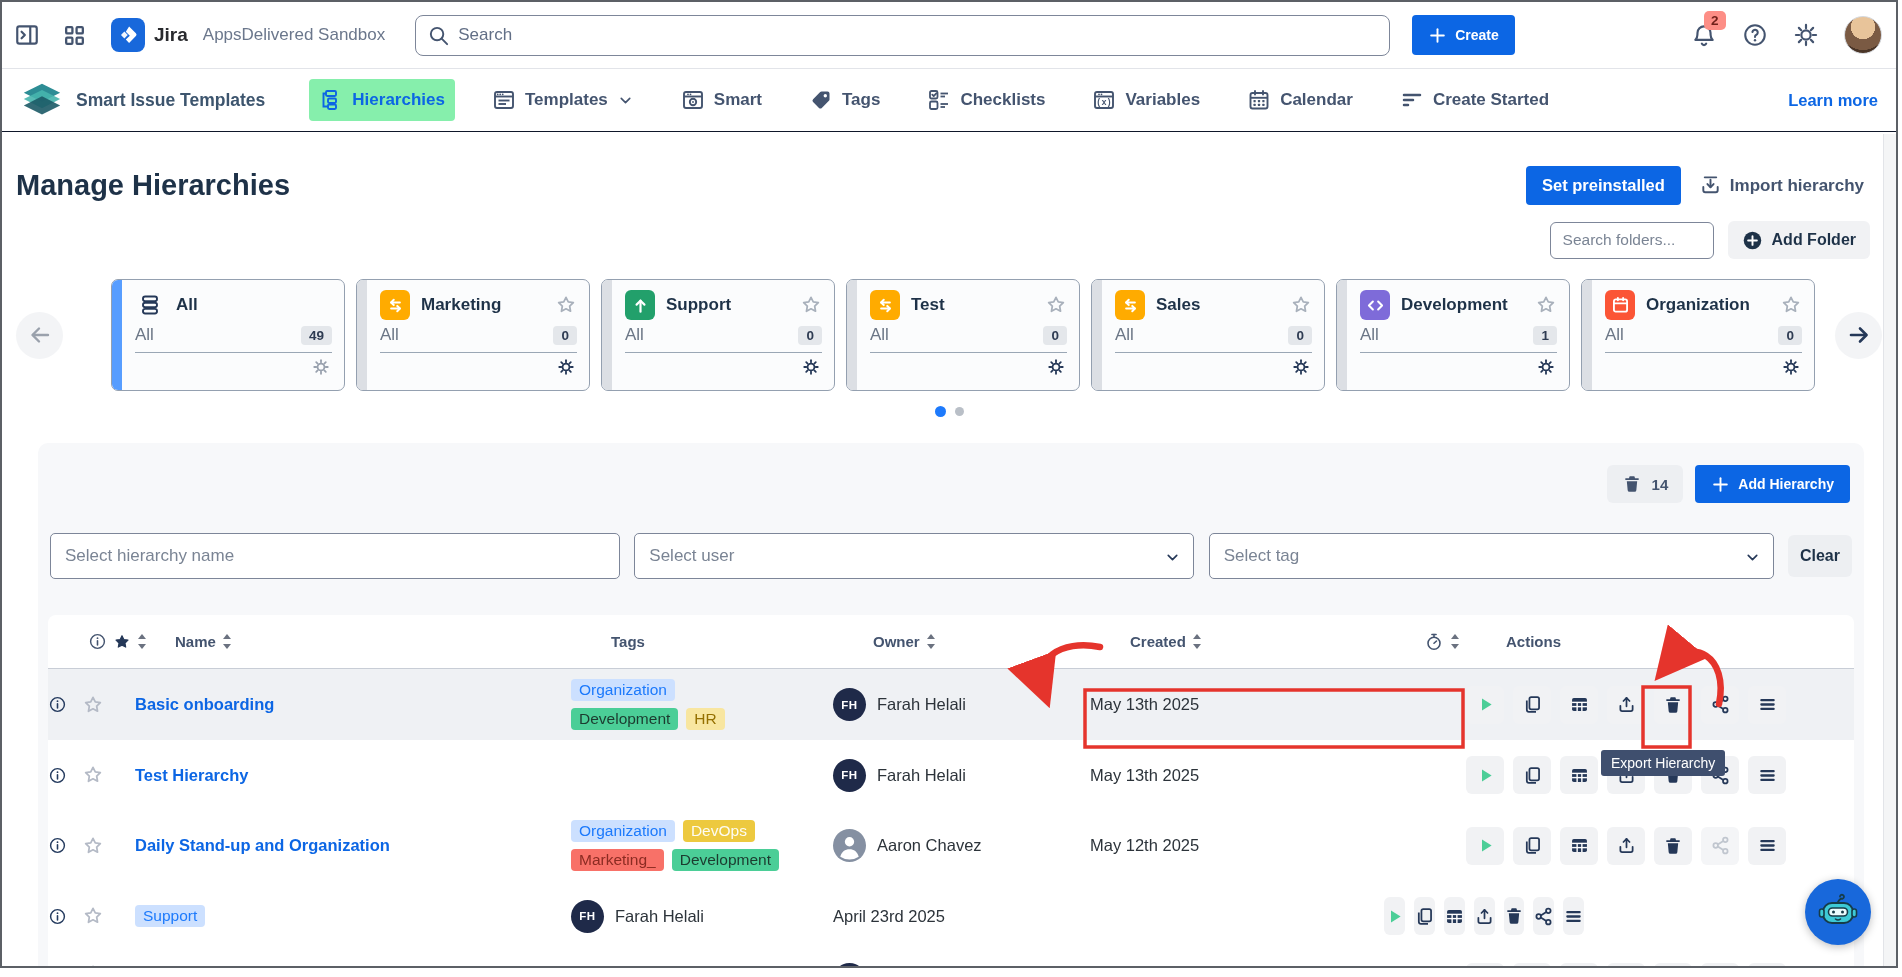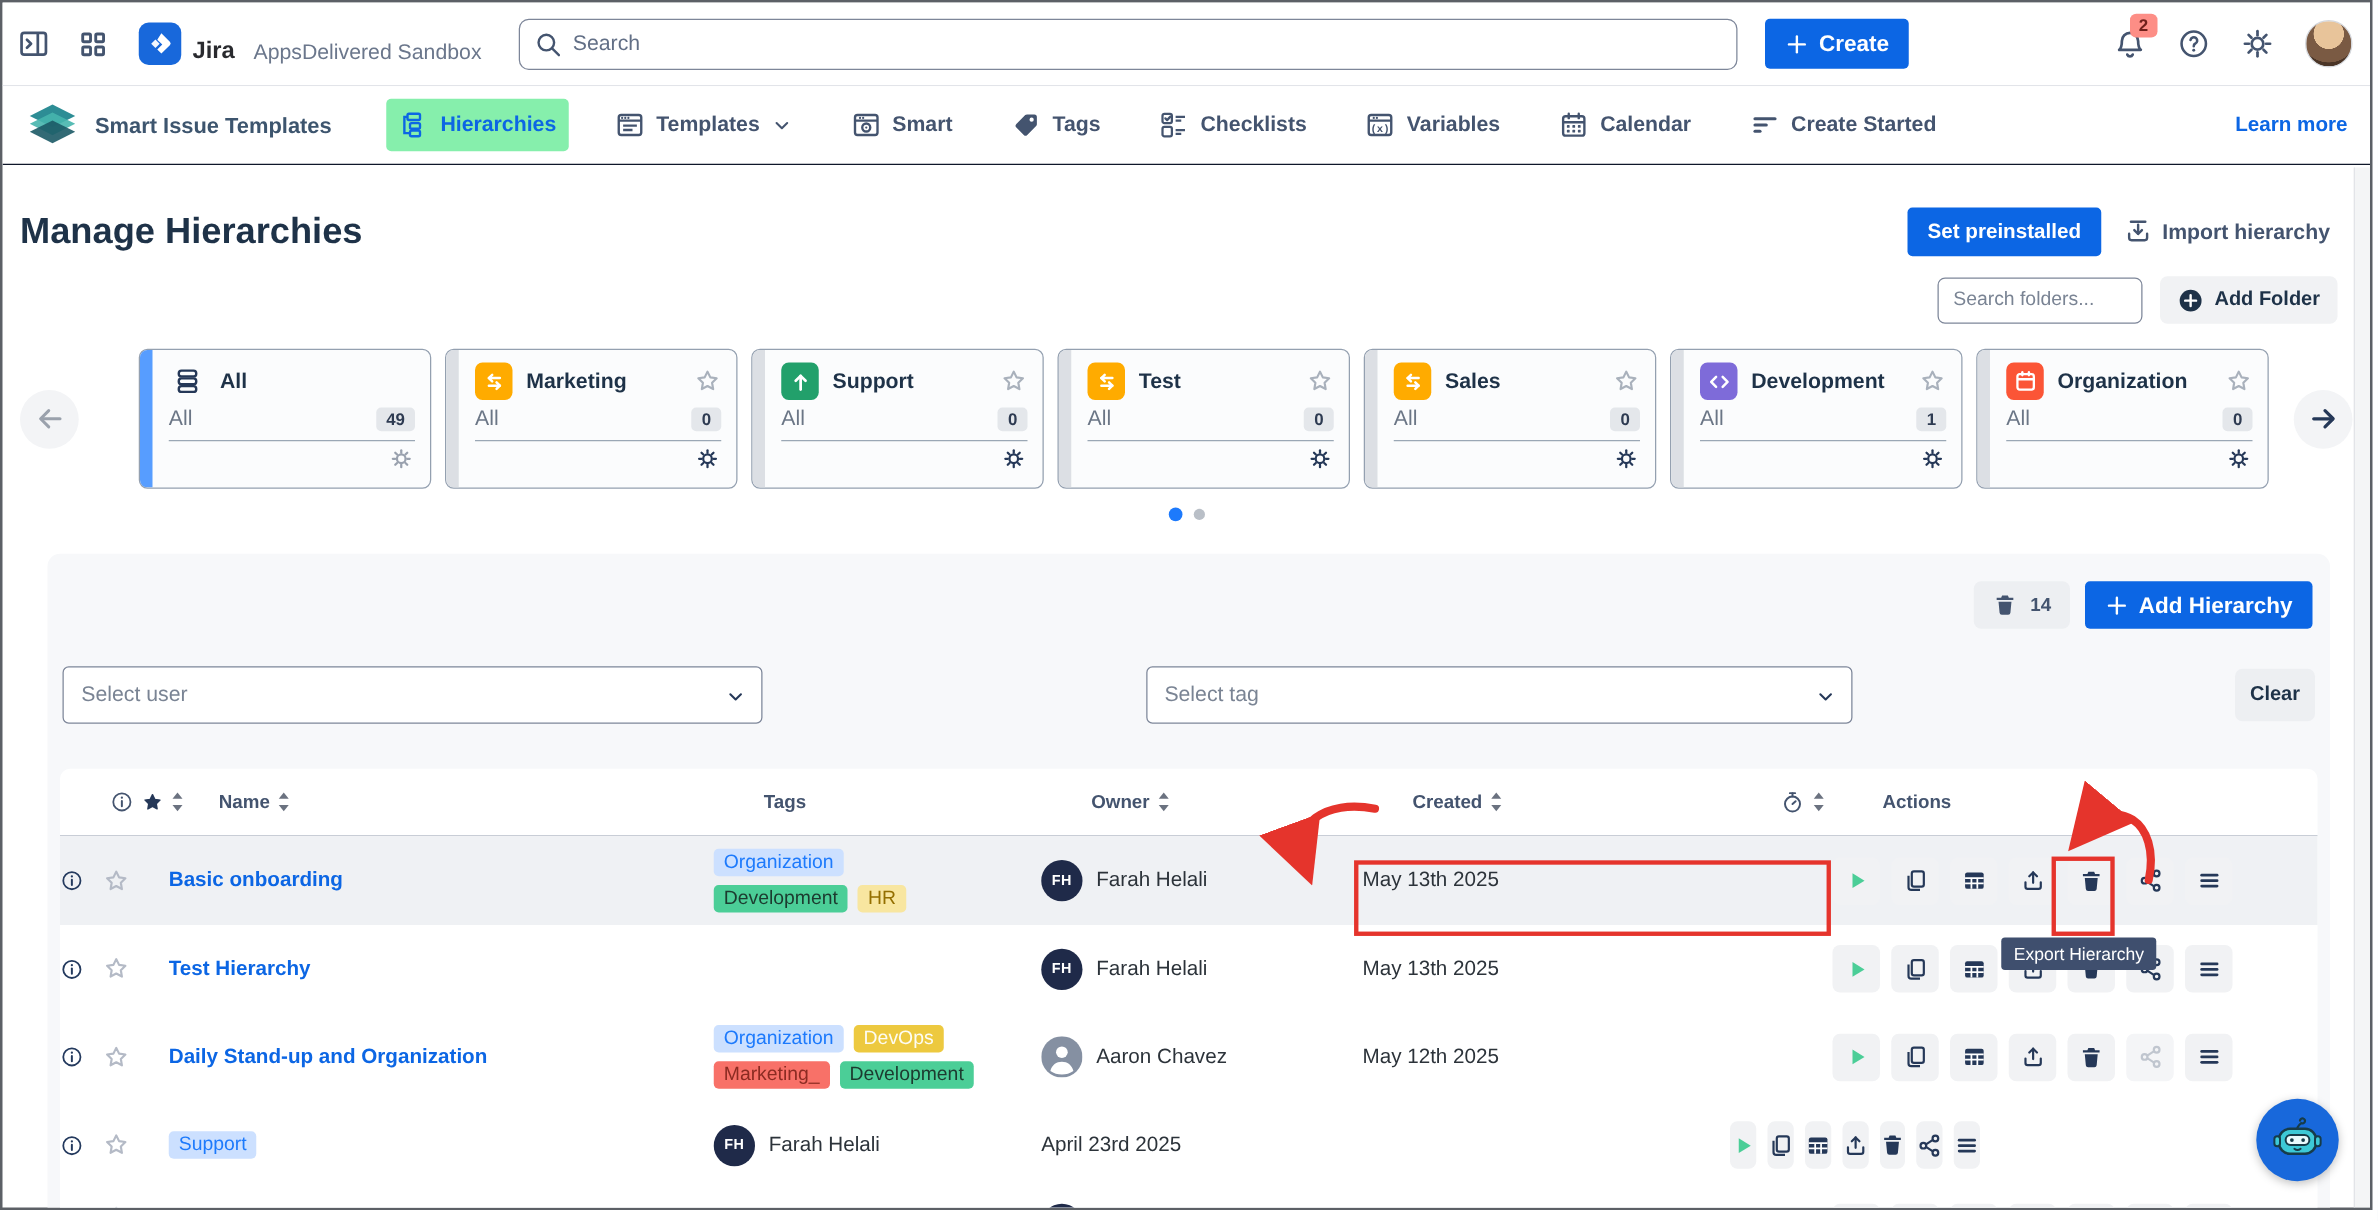--- a/index.html
+++ b/index.html
@@ -7,34 +7,34 @@
   body { font-family:"Liberation Sans", sans-serif; }
   .frame { position:relative; width:1898px; height:968px; border:2px solid #5c6066;
            overflow:hidden; background:#fff; }
 
   
   .topbar { height:67px; display:flex; align-items:center; padding:0 14px 0 12px;
             border-bottom:1px solid #E2E4E9; background:#fff; }
   .icon-btn { display:flex; align-items:center; justify-content:center; background:none;
               border:none; color:#44546F; cursor:pointer; }
   .tb-left { display:flex; align-items:center; gap:22px; }
-  .jira-block { display:flex; align-items:flex-end; gap:9px; margin-left:2px; }
+  .jira-block { display:flex; align-items:center; gap:9px; margin-left:2px; }
   .jira-logo { width:34px; height:34px; border-radius:8px; background:#1868DB;
                display:flex; align-items:center; justify-content:center; }
   .jira-name { font-size:19px; font-weight:bold; color:#292A2E; }
   .site-name { font-size:17px; color:#6B778C; margin-left:6px; }
   .search-wrap { position:relative; margin-left:30px; width:975px; }
   .search-wrap input { width:100%; height:41px; border:1.4px solid #7D8699; border-radius:8px;
                        padding:0 14px 0 42px; font-size:17px; color:#303a4d; outline:none;
                        font-family:inherit; }
   .search-wrap input::placeholder { color:#626F86; }
   .search-wrap .mag { position:absolute; left:12px; top:9px; color:#44546F; }
   .create-btn { margin-left:22px; display:flex; align-items:center; gap:8px; background:var(--primary);
                 color:#fff; border:none; border-radius:4px; padding:0 16px; height:40px;
-                font-size:18px; font-weight:600; cursor:pointer; font-family:inherit; }
+                font-size:14px; font-weight:600; cursor:pointer; font-family:inherit; }
   .tb-right { margin-left:auto; display:flex; align-items:center; gap:25px; }
   .bell-wrap { position:relative; }
   .badge { position:absolute; top:-11px; left:13px; background:#FD8E86; color:#70201A;
            font-size:13.5px; font-weight:bold; border-radius:5px; padding:2px 7px; }
   .avatar-photo { width:38px; height:38px; border-radius:50%;
       background: radial-gradient(circle at 50% 28%, #e8c49a 0 38%, #7a5a43 39% 72%, #4a3527 73%);
       border:1px solid #d5d8dd; }
 
   
   .appnav { height:63px; display:flex; align-items:center; padding:0 18px;
@@ -720,20 +720,21 @@
             <svg width="19" height="19" viewBox="0 0 24 24" stroke="currentColor" stroke-width="2.4" stroke-linecap="round">
               <line x1="12" y1="4" x2="12" y2="20"></line>
               <line x1="4" y1="12" x2="20" y2="12"></line>
             </svg>
           </span>
         <span>Add Hierarchy</span>
       </button>
     </div>
 
     <div class="filters">
+      <input class="f-name" type="text" placeholder="Select hierarchy name" style="">
       <div class="select f-user">
         <span>Select user</span>
         <span class="chev"><span style="display: inline-flex;">
               <svg width="17" height="17" viewBox="0 0 24 24" fill="none" stroke="currentColor" stroke-width="2.3" stroke-linecap="round" stroke-linejoin="round">
                 <path d="M6 9l6 6 6-6"></path>
               </svg>
             </span></span>
       </div>
       <div class="select f-tag">
         <span>Select tag</span>

